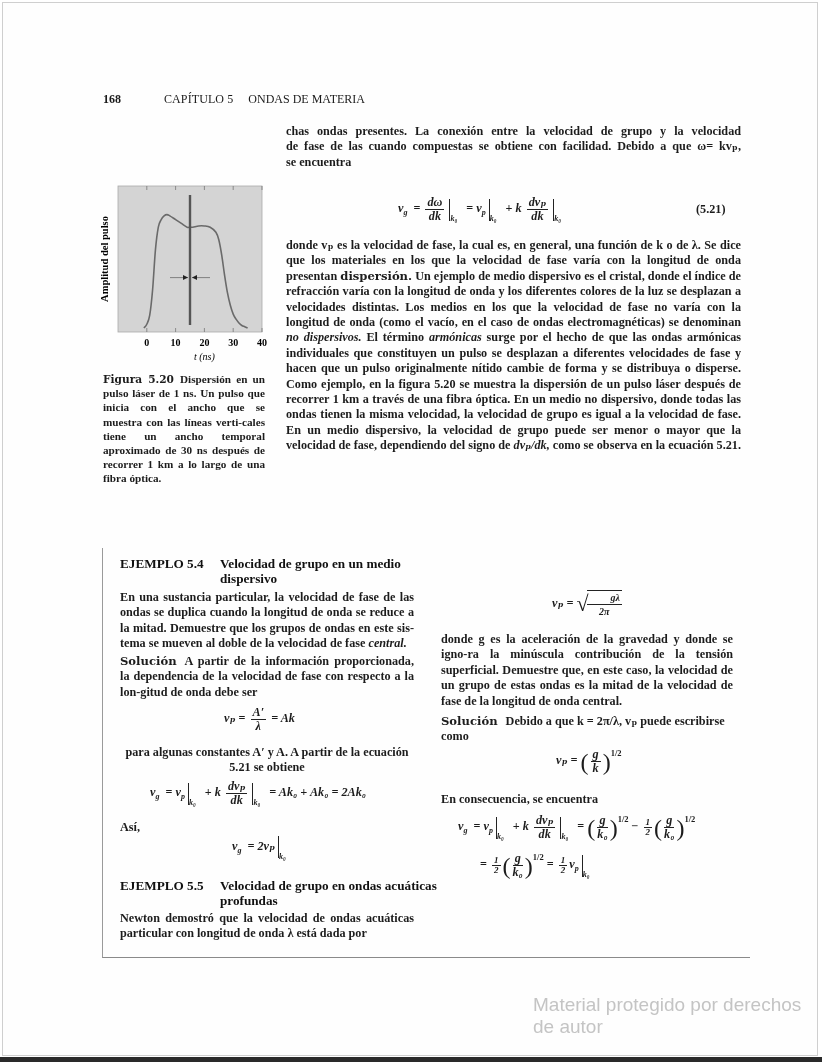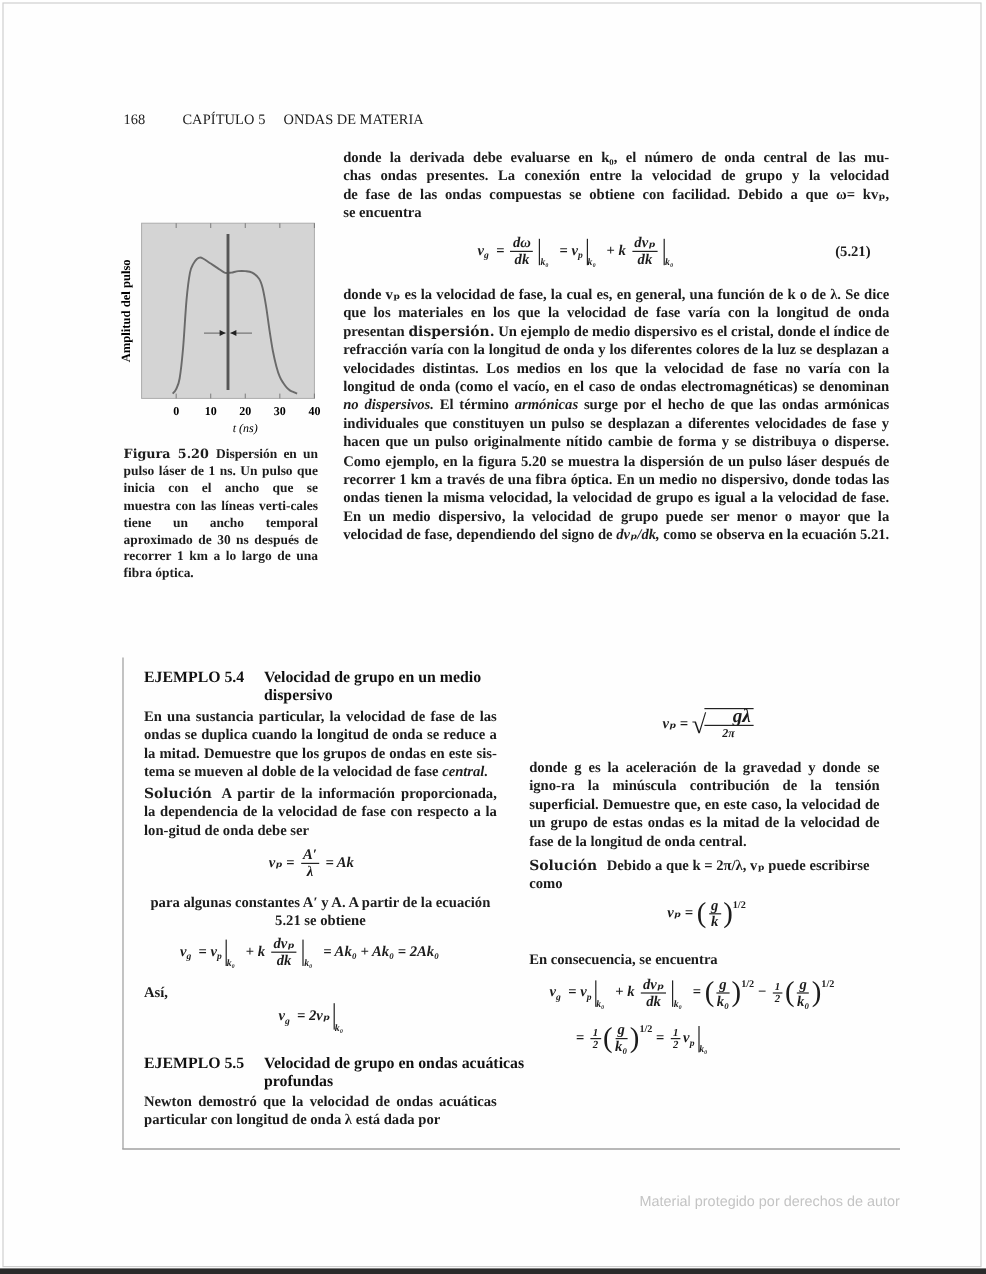--- a/index.html
+++ b/index.html
@@ -10,21 +10,21 @@
     color:#1a1a1a;
   }
   .page-frame {
     position:absolute; left:2px; top:2px; width:816px; height:1054px;
     border:1px solid #cfcfcf; box-sizing:border-box; background:#fefefe;
   }
   .bottom-bar { position:absolute; left:0; top:1057px; width:822px; height:5px; background:#2a2a2a; }
   .abs { position:absolute; }
 
   .running-head { left:103px; top:92px; font-size:12px; }
-  .running-head .pg { font-weight:normal; margin-right:28px; }
+  .running-head .pg { font-weight:bold; margin-right:40px; }
   .running-head .ch { margin-right:12px; letter-spacing:0.1px; }
 
   .para { font-size:12.2px; line-height:15.4px; font-weight:bold; text-align:justify; color:#1c1c1c; }
   .para i, .it { font-style:italic; }
   .para .b { font-weight:bold; font-family:"DejaVu Serif", serif; font-size:11.6px; }
 
   .eq { font-size:12.2px; font-style:italic; font-weight:bold; color:#1c1c1c; white-space:nowrap; }
   .eq .up { font-style:normal; }
   .frac { display:inline-block; vertical-align:middle; text-align:center; margin:0 2px; }
   .frac .n { display:block; border-bottom:1px solid #222; padding:0 2px; line-height:13px; }
@@ -38,39 +38,38 @@
   .caption { font-size:11.2px; line-height:14.2px; font-weight:bold; text-align:justify; color:#1c1c1c; }
   .caption .lbl { font-family:"DejaVu Serif", serif; font-size:10.6px; font-weight:bold; margin-right:6px; }
 
   .example-box { position:absolute; left:102px; top:548px; width:648px; height:410px;
     border-left:1.5px solid #9a9a9a; border-bottom:1.5px solid #8a8a8a; box-sizing:border-box; }
   .ex-title { font-size:13.2px; font-weight:bold; line-height:15px; color:#111; }
   .ex-title .num { display:inline-block; width:100px; }
   .ex-title .ttl { display:inline-block; vertical-align:top; width:220px; }
   .sol { font-family:"DejaVu Serif", serif; font-weight:bold; font-size:11.6px; margin-right:8px; }
 
-  .watermark { left:533px; top:994px; font-family:"Liberation Sans", "DejaVu Sans", sans-serif; font-size:12px; color:#c4c4c4; }
+  .watermark { left:533px; top:994px; font-family:"Liberation Sans", "DejaVu Sans", sans-serif; font-size:19px; color:#c4c4c4; }
 
   svg text { font-family:"Liberation Serif", "DejaVu Serif", serif; }
 </style>
 </head>
 <body>
 
 <div class="page-frame"></div>
 
 <div class="abs running-head">
   <span class="pg">168</span>
   <span class="ch">CAPÍTULO 5</span>
   <span>ONDAS DE MATERIA</span>
 </div>
 
 <div class="abs para" style="left:286px; top:124px; width:455px; text-align:left;">
-  <div style="text-align:justify;text-align-last:justify;">donde la derivada debe evaluarse en k₀, el número de onda central de las mu-</div>
   <div style="text-align:justify;text-align-last:justify;">chas ondas presentes. La conexión entre la velocidad de grupo y la velocidad</div>
-  <div style="text-align:justify;text-align-last:justify;">de fase de las ondas compuestas se obtiene con facilidad. Debido a que ω= kvₚ,</div>
+  <div style="text-align:justify;text-align-last:justify;">de fase de las cuando compuestas se obtiene con facilidad. Debido a que ω= kvₚ,</div>
   <div>se encuentra</div>
 </div>
 
 <div class="abs eq" style="left:398px; top:196px;">
   <span>v</span><span class="sub" style="vertical-align:-3px;margin-right:3px;">g</span>
   <span class="up">=</span>
   <span class="frac"><span class="n">dω</span><span class="d">dk</span></span><span class="bar"></span><span class="sub">k₀</span>
   <span class="up">=</span>
   <span>v</span><span class="sub" style="vertical-align:-3px;margin-right:0;">p</span><span class="bar"></span><span class="sub">k₀</span>
   <span class="up">+</span>
@@ -162,21 +161,21 @@
 
 <div class="abs ex-title" style="left:120px; top:878px; width:320px;">
   <span class="num">EJEMPLO 5.5</span><span class="ttl">Velocidad de grupo en ondas acuáticas profundas</span>
 </div>
 <div class="abs para" style="left:120px; top:911px; width:294px;">
   <span>Newton demostró que la velocidad de ondas acuáticas particular con longitud de onda λ está dada por</span>
 </div>
 
 <div class="abs eq" style="left:552px; top:590px;">
   <span>vₚ =</span>
-  <span class="up" style="font-size:22px;font-weight:normal;vertical-align:middle;">√</span><span class="frac" style="border-top:1px solid #222;margin-left:-2px;"><span class="n" style="font-size:16px;padding-left:24px;">gλ</span><span class="d" style="font-size:10px;">2π</span></span>
+  <span class="up" style="font-size:22px;font-weight:normal;vertical-align:middle;">√</span><span class="frac" style="border-top:1px solid #222;margin-left:-2px;"><span class="n" style="font-size:10px;padding-left:24px;">gλ</span><span class="d" style="font-size:10px;">2π</span></span>
 </div>
 <div class="abs para" style="left:441px; top:632px; width:292px;">
   <span>donde g es la aceleración de la gravedad y donde se igno-ra la minúscula contribución de la tensión superficial. Demuestre que, en este caso, la velocidad de un grupo de estas ondas es la mitad de la velocidad de fase de la longitud de onda central.</span>
 </div>
 <div class="abs para" style="left:441px; top:714px; width:292px; text-align:left;">
   <span class="sol">Solución</span><span>Debido a que k = 2π/λ, vₚ puede escribirse como</span>
 </div>
 <div class="abs eq" style="left:556px; top:748px;">
   <span>vₚ =</span>
   <span class="paren">(</span><span class="frac"><span class="n">g</span><span class="d">k</span></span><span class="paren">)</span><span class="sup">1/2</span>

